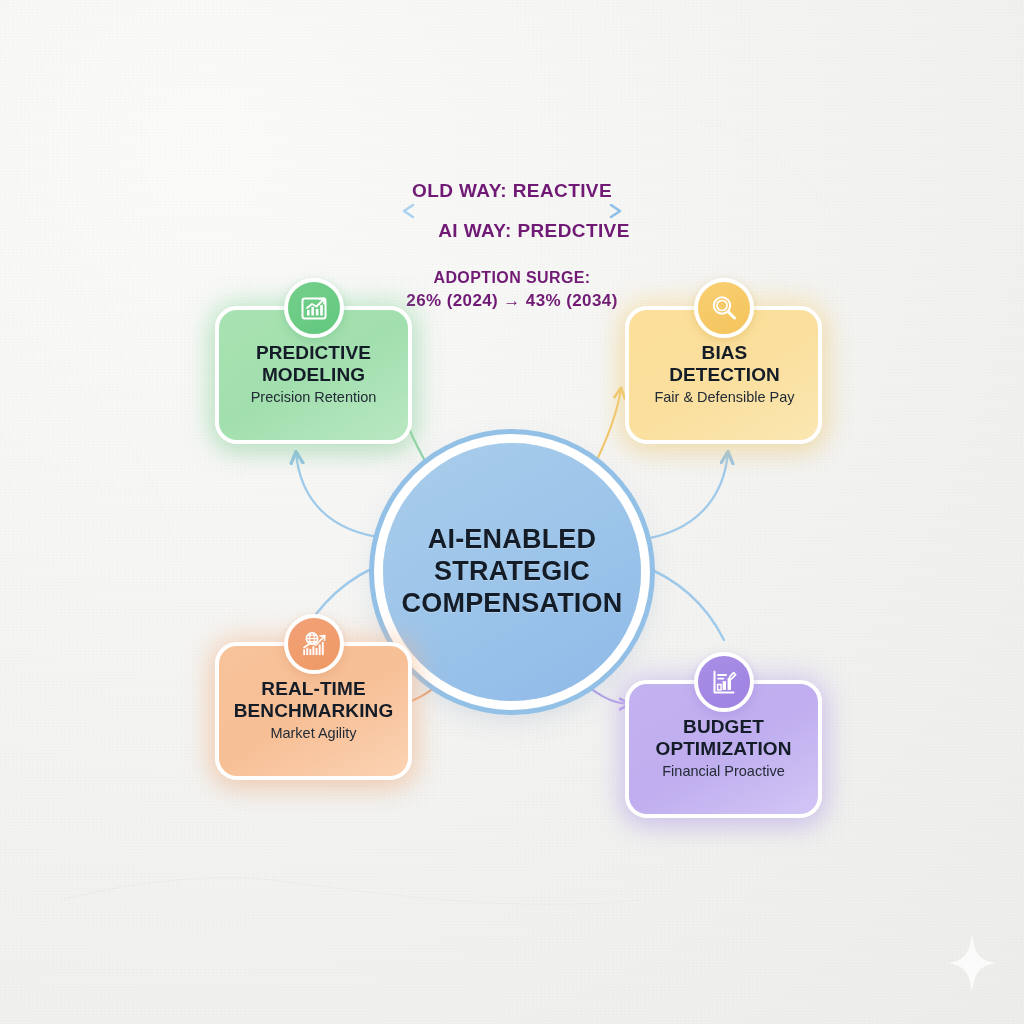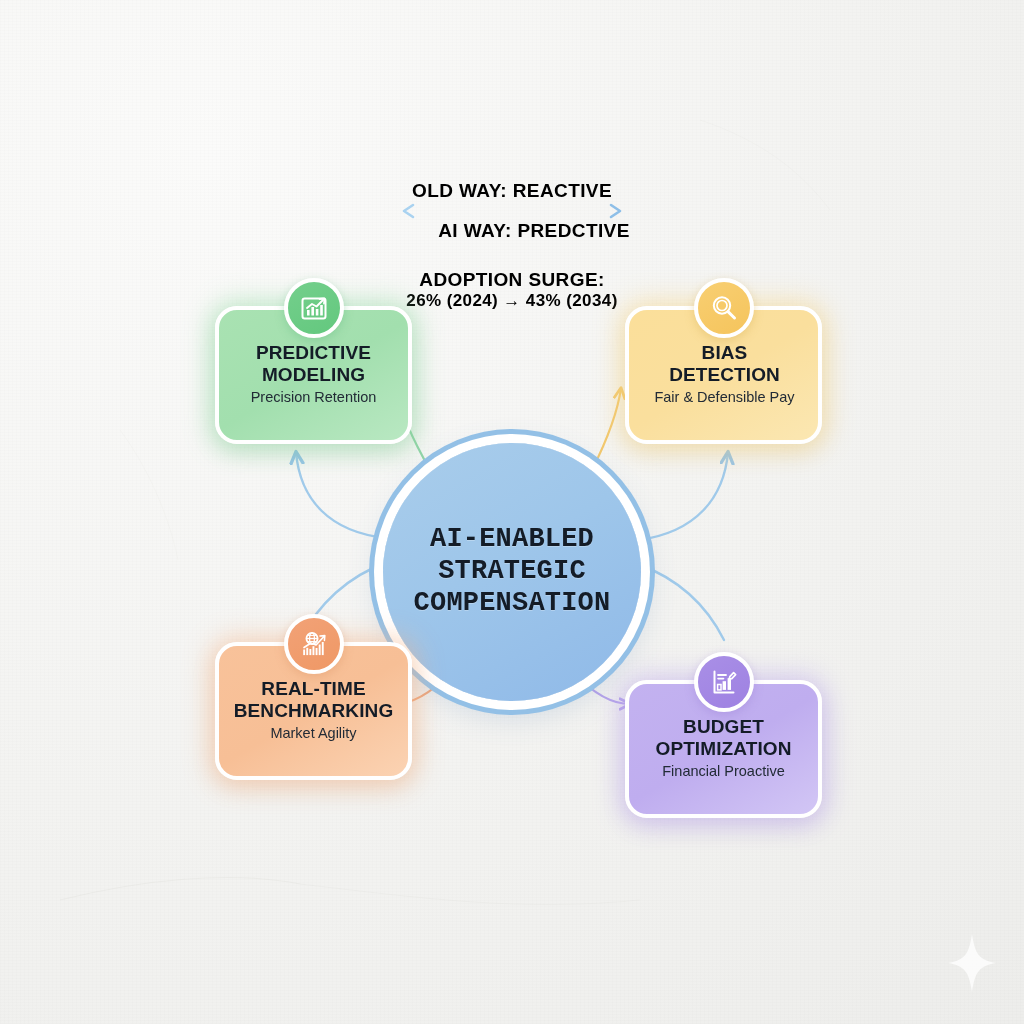--- a/index.html
+++ b/index.html
@@ -22,39 +22,39 @@
   #scratches { position:absolute; inset:0; pointer-events:none; opacity:.5; }
 
   #stage { position:absolute; inset:0; }
 
   
   #links { position:absolute; inset:0; width:1024px; height:1024px; }
 
   
   .hdr {
     position:absolute; left:0; width:1024px; text-align:center;
-    color:#000000; font-weight:bold; letter-spacing:.4px;
+    color:#701a75; font-weight:bold; letter-spacing:.4px;
   }
   #hdr-old   { top:180px;  font-size:19px; }
   #hdr-ai    { top:220px;  font-size:19px;padding-left:44px; }
-  #hdr-sur1  { top:269px;  font-size:19px; }
+  #hdr-sur1  { top:269px;  font-size:16px; }
   #hdr-sur2  { top:291px;  font-size:17px; }
 
   #dbl-arrow { position:absolute; left:397px; top:202px; width:230px; height:18px; }
 
   
   #hub {
     position:absolute; left:383px; top:443px; width:258px; height:258px;
     border-radius:50%;
     background:linear-gradient(150deg,#a9cdeb 0%, #9ec6ea 45%, #8fb9e8 100%);
     box-shadow:
       0 0 0 9px #ffffff,
       0 0 0 14px #93c0e6,
       0 10px 34px rgba(90,130,180,.30);
-    display:flex; align-items:center; justify-content:center;font-family:Liberation Mono, monospace;
+    display:flex; align-items:center; justify-content:center;
   }
   #hub-label {
     color:#141c27; font-weight:bold; font-size:27px; line-height:1.18;
     text-align:center; letter-spacing:.2px; white-space:pre-line;
     text-shadow:0 1px 0 rgba(255,255,255,.25);
   }
 
   
   .card {
     position:absolute; width:197px; height:138px;

